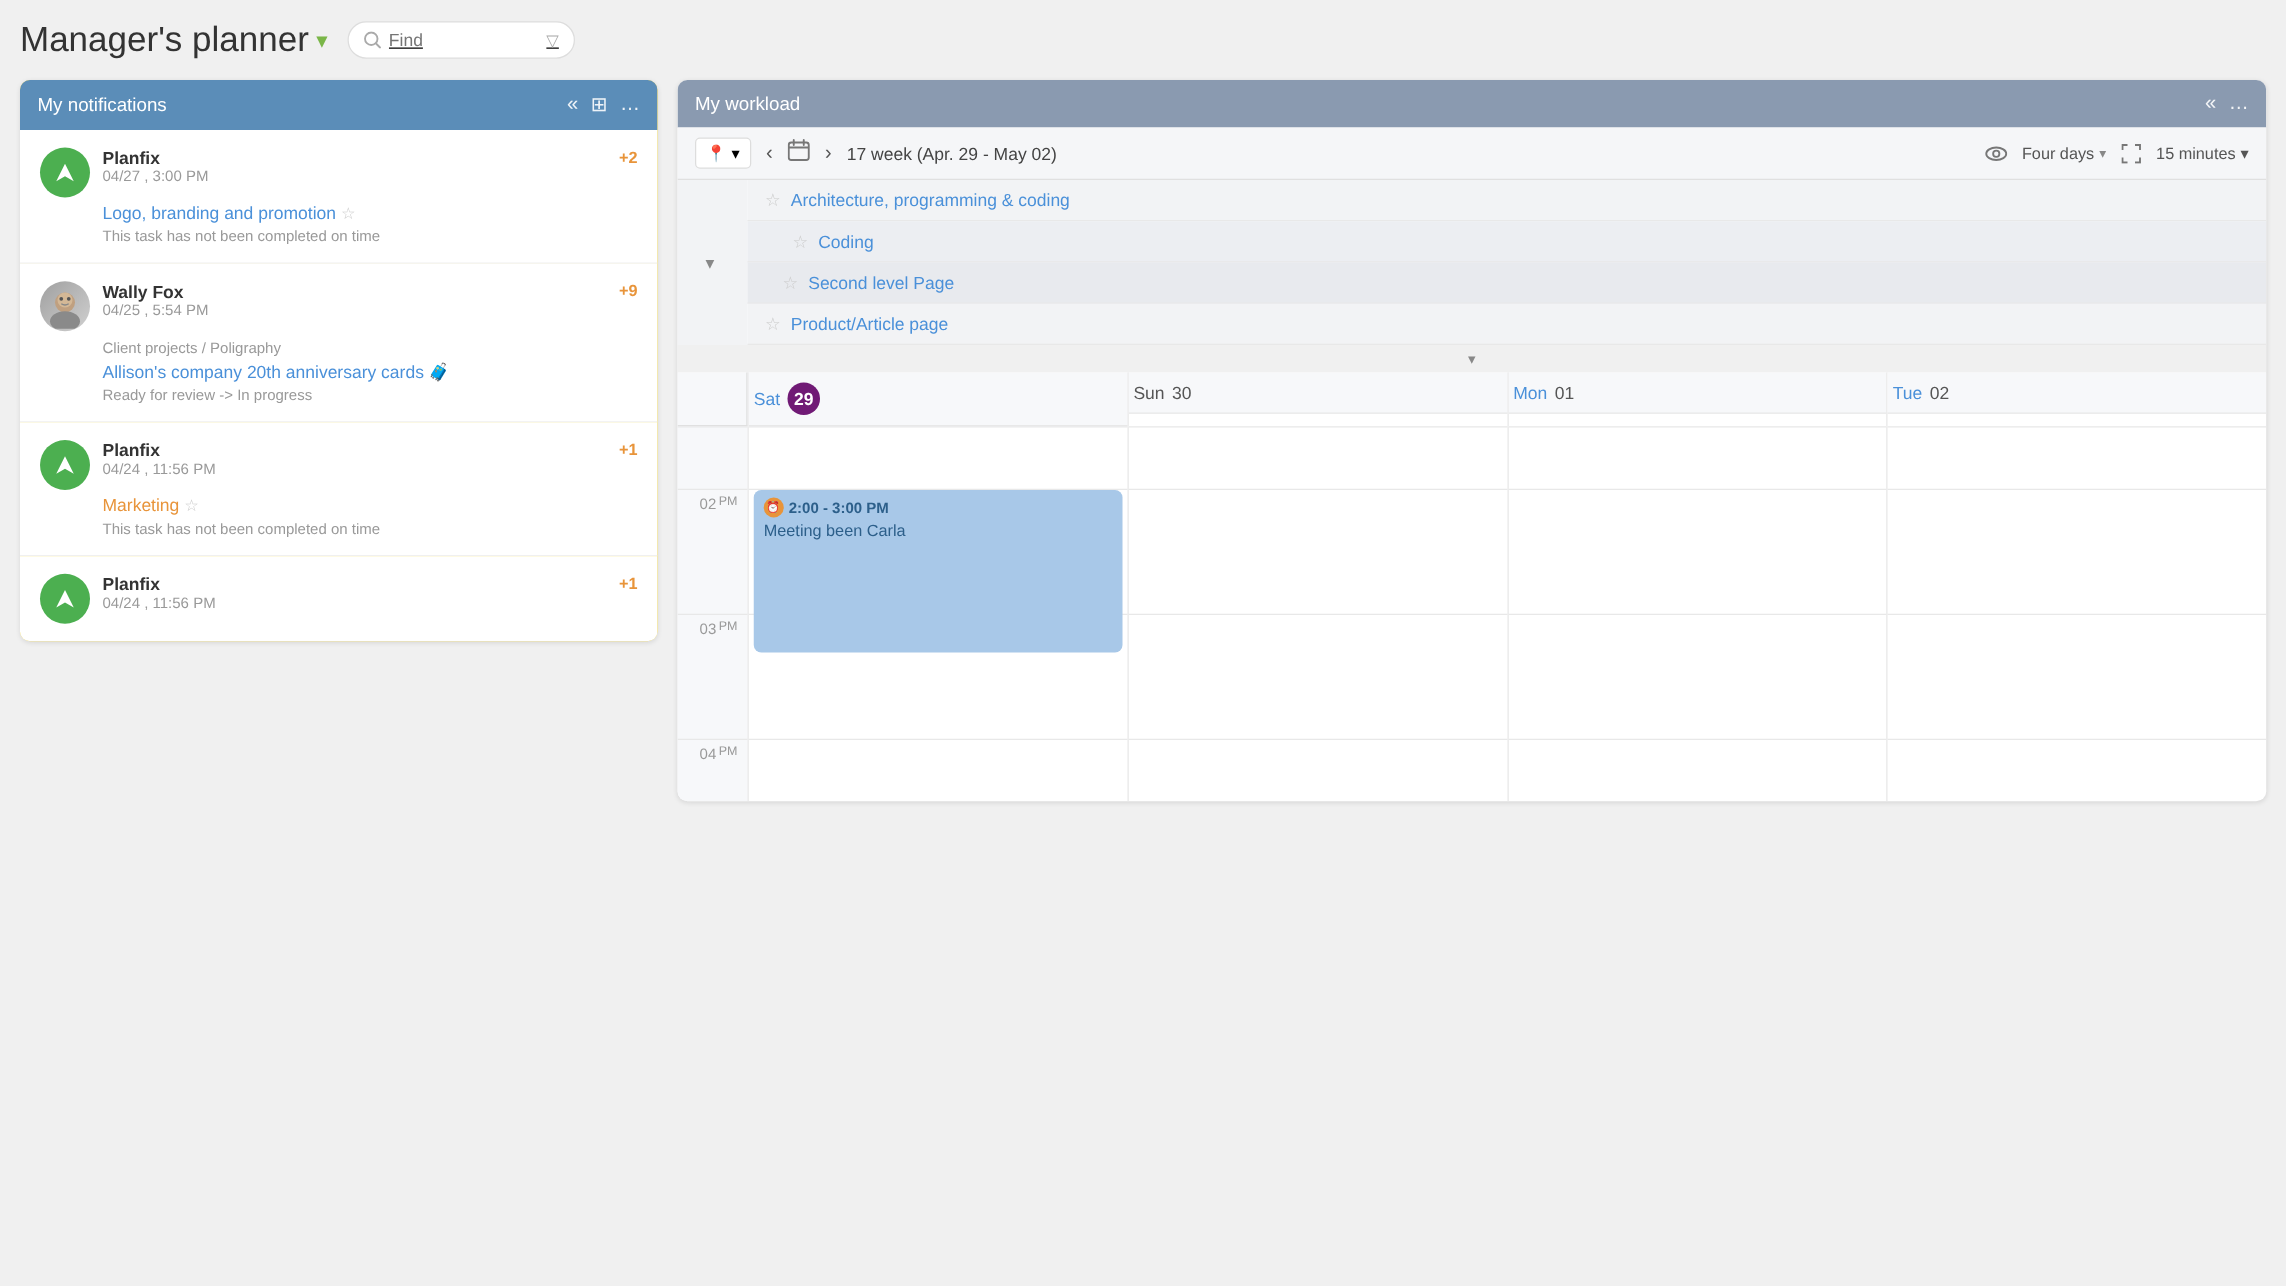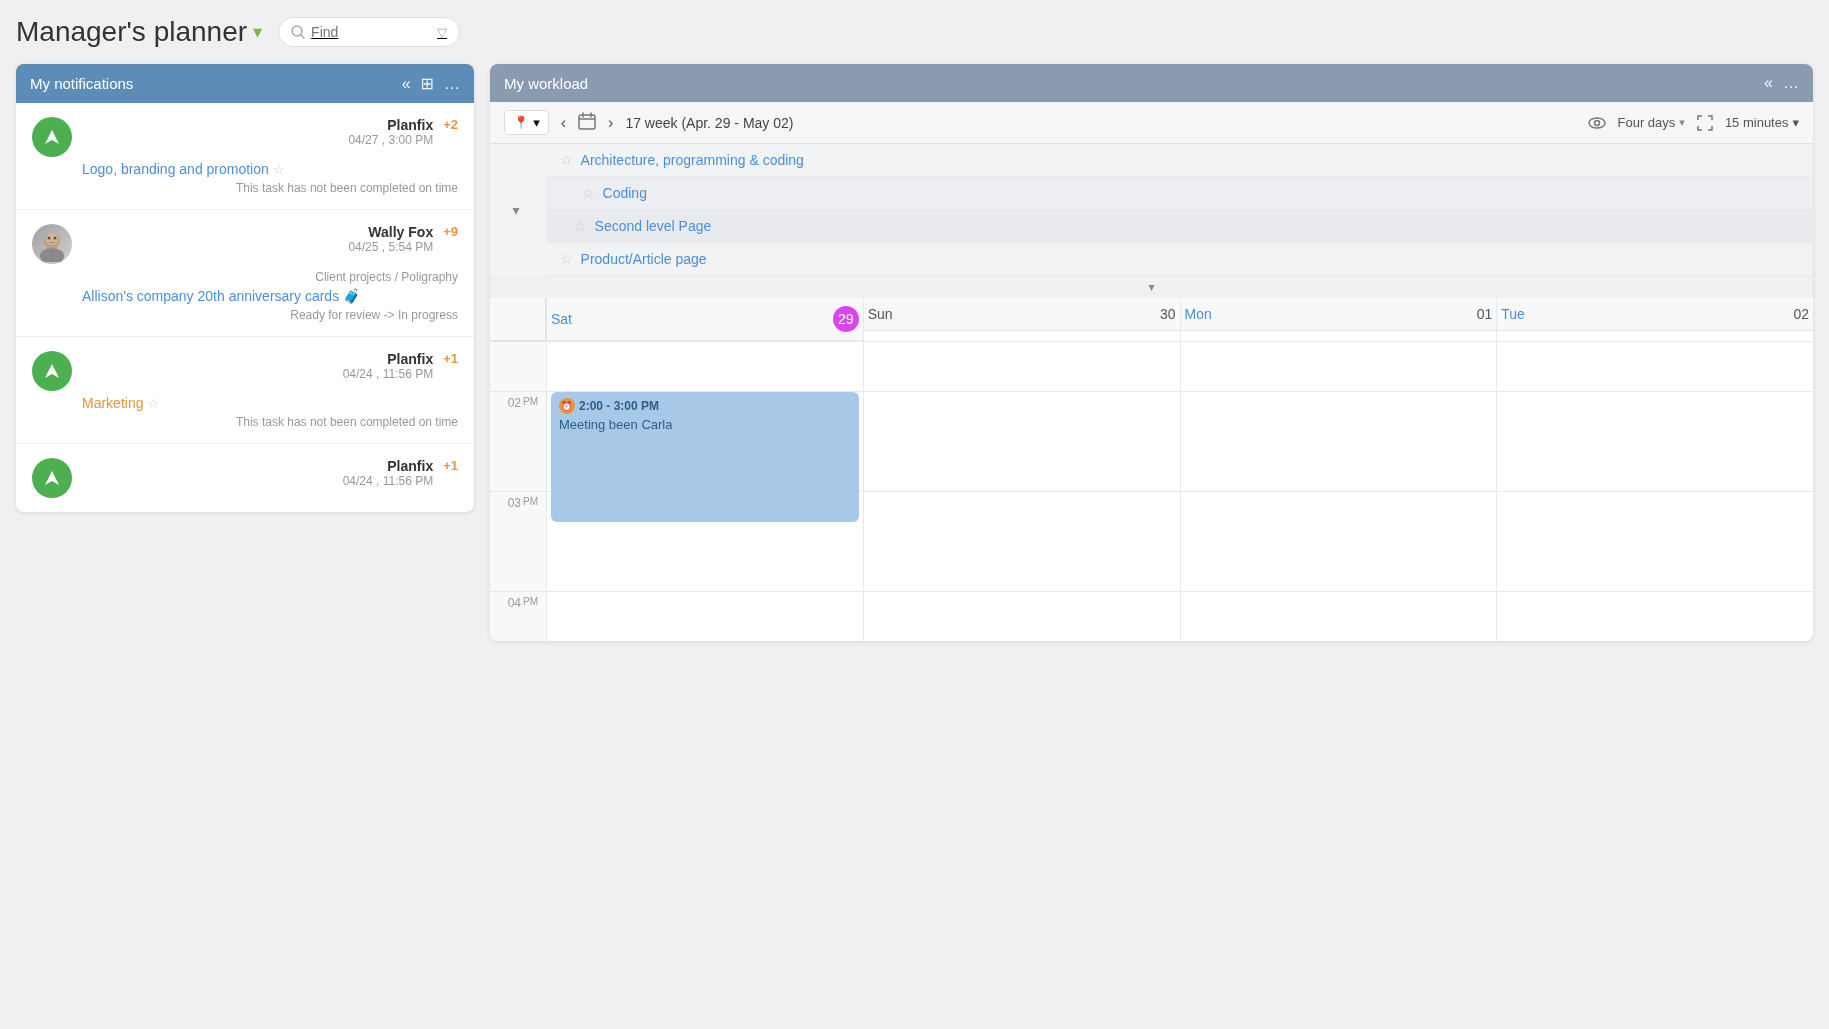--- a/index.html
+++ b/index.html
@@ -51,27 +51,26 @@
 
     
     .main-layout {
       display: flex;
       gap: 16px;
       align-items: flex-start;
     }
 
     
     .notifications-panel {
-      width: 458px;
+      width: 510px;
       flex-shrink: 0;
       border-radius: 8px;
       overflow: hidden;
       background: #fde047;
       box-shadow: 0 1px 4px rgba(0,0,0,0.1);
-      text-align: right;
     }
     .panel-header-blue {
       background: #5b8db8;
       color: #fff;
       padding: 10px 14px;
       display: flex;
       align-items: center;
       justify-content: space-between;
     }
     .panel-header-title {
@@ -304,35 +303,35 @@
     .day-header {
       text-align: center;
       padding: 8px 4px;
       font-size: 14px;
       font-weight: 500;
       color: #555;
       border-bottom: 1px solid #e8e8e8;
       background: #f7f8fa;
       display: flex;
       align-items: center;
-      justify-content: space-between;
+      justify-content: flex-start;
       gap: 6px;
     }
     .day-header .day-name { color: #4a90d9; }
     .day-header .day-num { color: #555; }
     .day-header .day-num.today-badge {
-      background: #d946ef;
+      background: #701a75;
       color: #fff;
       border-radius: 50%;
       width: 26px;
       height: 26px;
       display: flex;
       align-items: center;
       justify-content: center;
-      font-weight: 400;
+      font-weight: 700;
     }
     .day-cell {
       height: 100px;
       border-top: 1px solid #e8e8e8;
       position: relative;
     }
     .event-block {
       position: absolute;
       top: 0;
       left: 4px;

